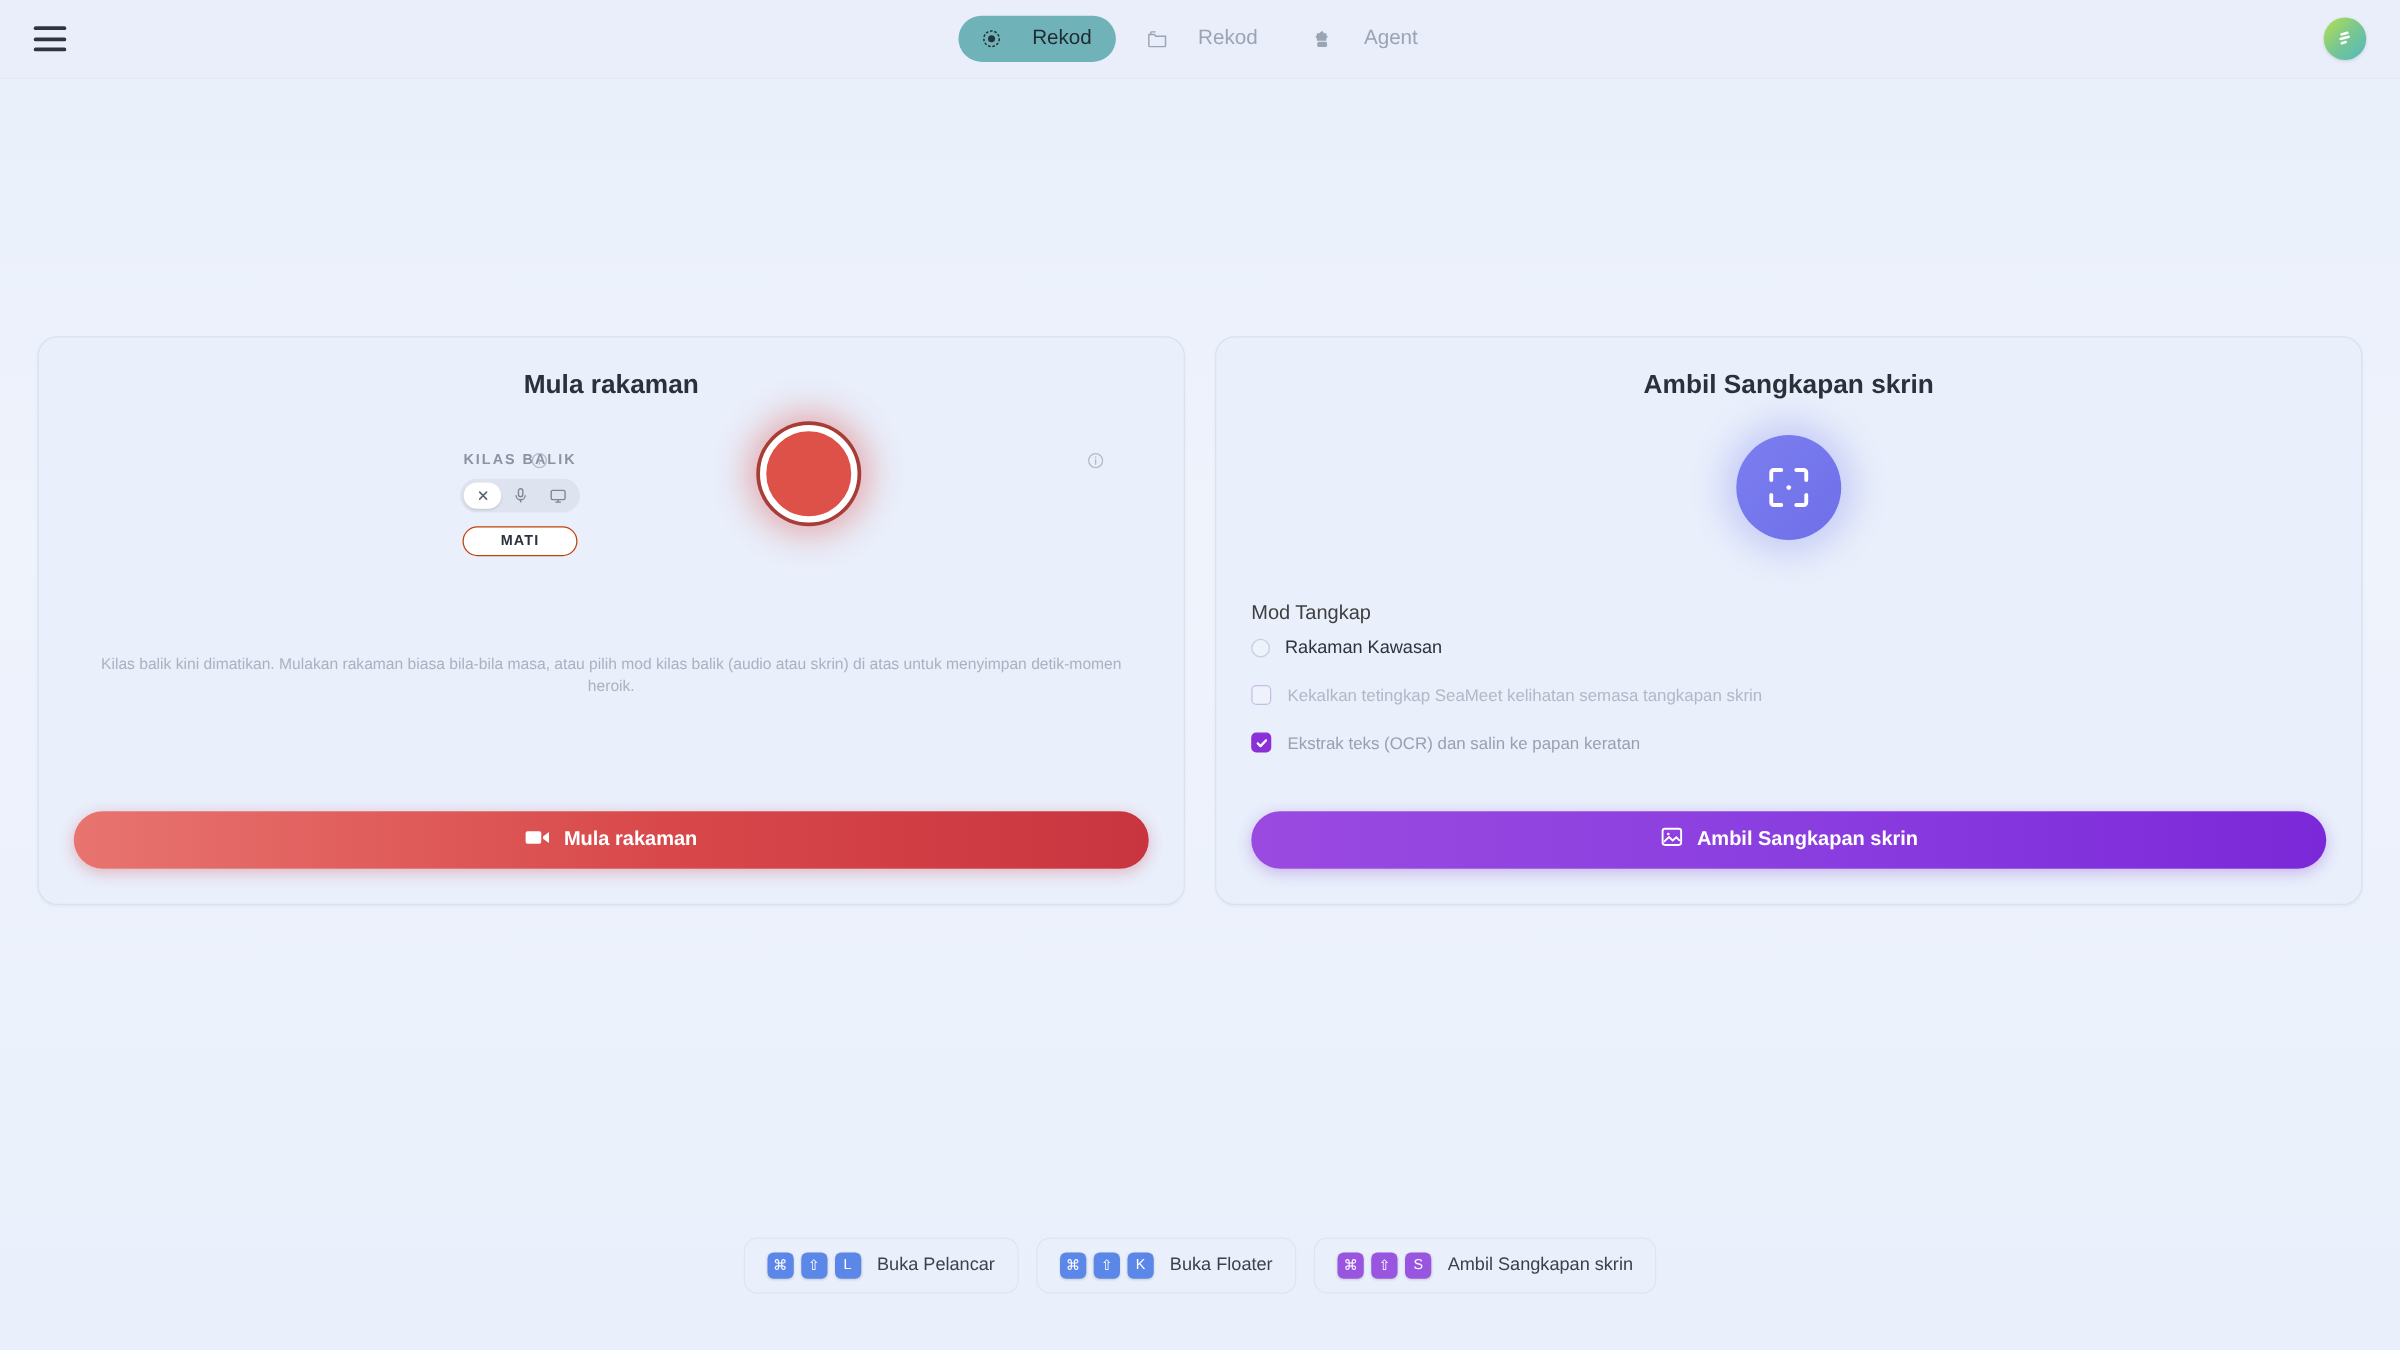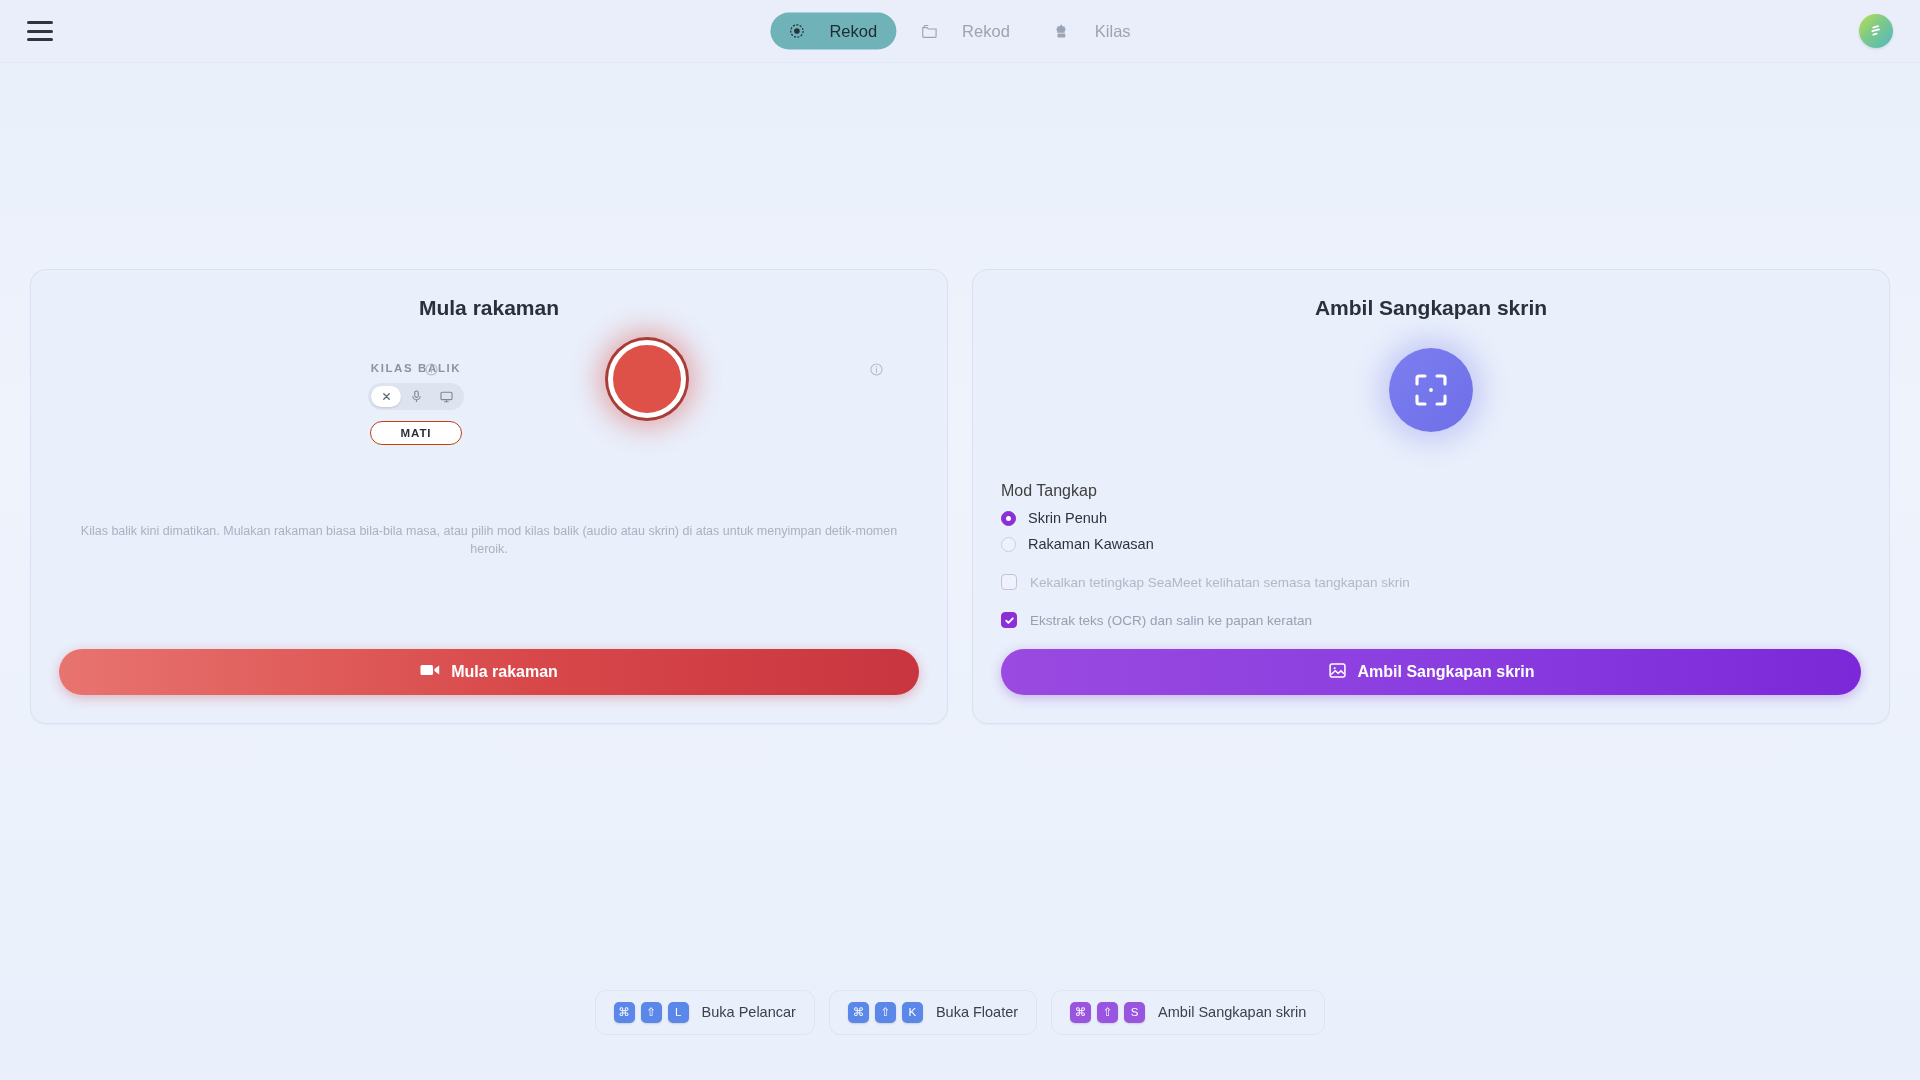--- a/index.html
+++ b/index.html
@@ -225,21 +225,21 @@
       </span>
       <span>Rekod</span>
     </div>
     <div class="navtab">
       <span>
         <svg width="16" height="16" viewBox="0 0 18 18" fill="#9aa4b4">
           <path d="M9 1.2l1.6 2.2h2.2v2.1l1.4 1.1-1.4 1.3v2.4H4.2V7.9L2.8 6.6l1.4-1.1V3.4h2.2z"></path>
           <rect x="4.6" y="11.2" width="8.8" height="4.6" rx="1.4"></rect>
         </svg>
       </span>
-      <span>Kilas</span>
+      <span>Agent</span>
     </div>
   </div>
 
   <div class="avatar">
     <svg width="18" height="18" viewBox="0 0 18 18" fill="none" stroke="#fff" stroke-width="1.9" stroke-linecap="round">
       <path d="M6.2 5.6L11 4.2"></path>
       <path d="M5.4 9.2L12 7.4"></path>
       <path d="M6.4 12.6L9.6 11.6"></path>
     </svg>
   </div>
@@ -323,24 +323,20 @@
             <path d="M14 34H8a2 2 0 0 1-2-2v-6"></path>
             <circle cx="20" cy="20" r="1.9" fill="#fff" stroke="none"></circle>
           </svg>
         </div>
       </div>
 
       <div class="opts">
         <div class="opts-label">Mod Tangkap</div>
 
         <div class="opt-row">
-          <span class="radio on"></span>
-          <span class="opt-text">Skrin Penuh</span>
-        </div>
-        <div class="opt-row">
           <span class="radio"></span>
           <span class="opt-text">Rakaman Kawasan</span>
         </div>
 
         <div class="chk-row">
           <span class="chk"></span>
           <span class="chk-text muted">Kekalkan tetingkap SeaMeet kelihatan semasa tangkapan skrin</span>
         </div>
 
         <div class="chk-row">

